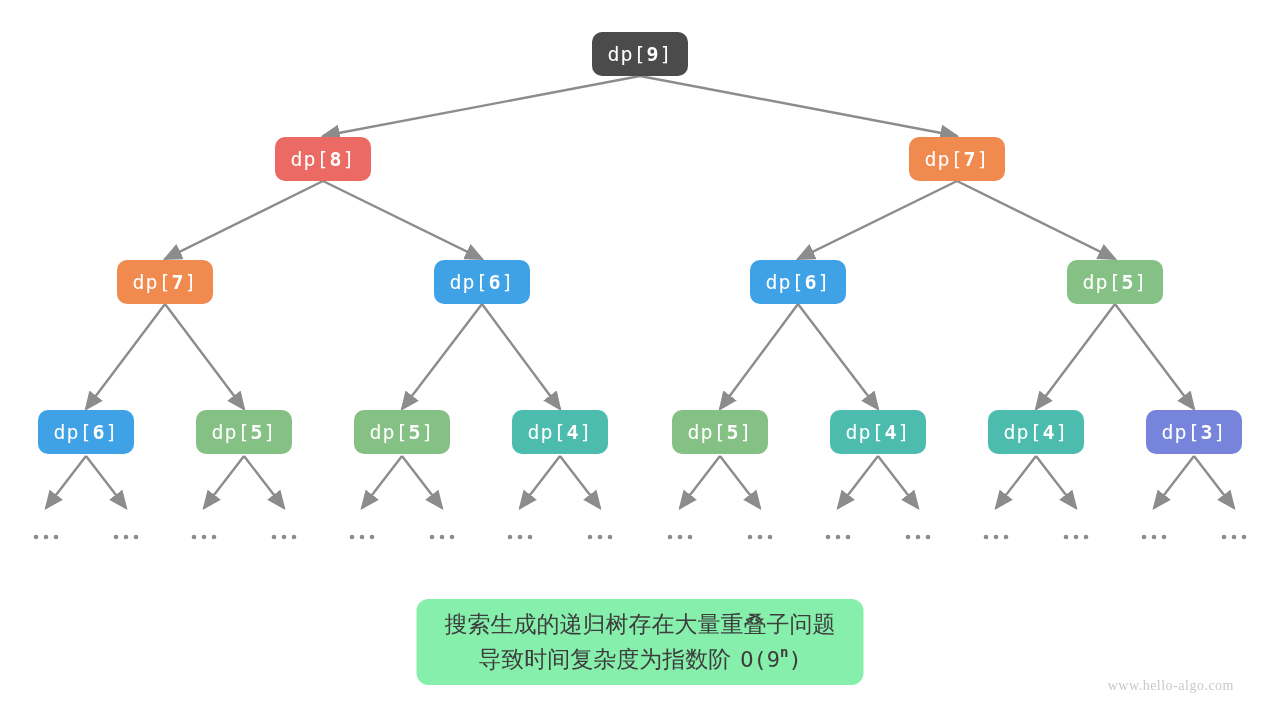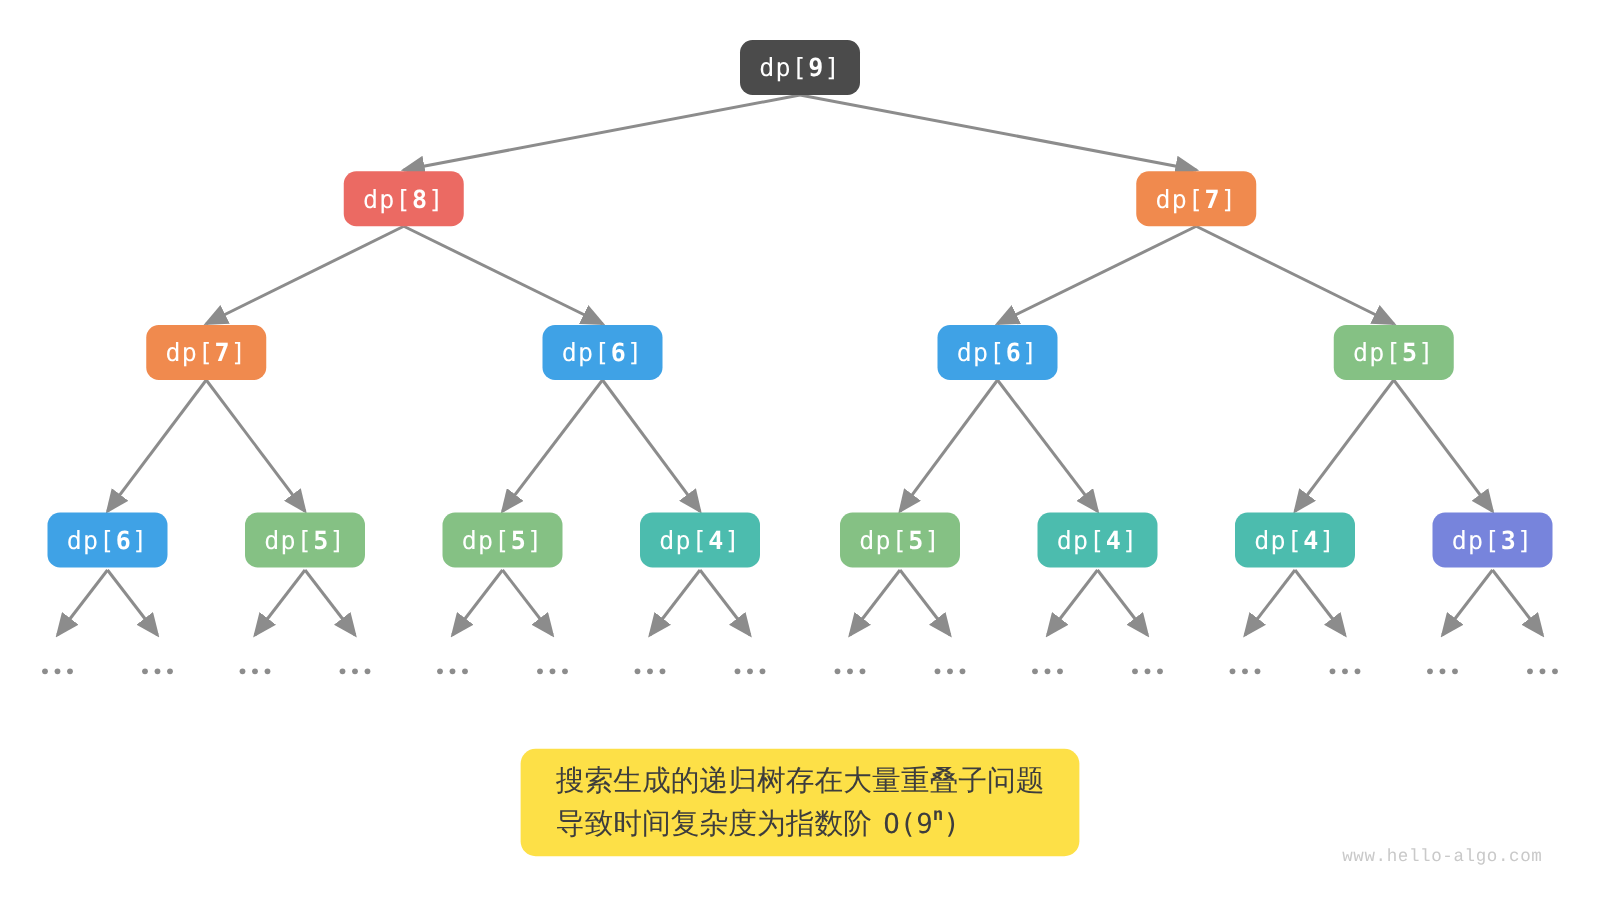--- a/index.html
+++ b/index.html
@@ -30,24 +30,24 @@
   .node b { font-weight: bold; }
 
   .edge { stroke: #8c8c8c; stroke-width: 2.4; }
   .dot  { fill: #8c8c8c; }
 
   .caption {
     position: absolute;
     top: 599px;
     left: 50%;
     transform: translateX(-50%);
-    background: #fde047;
+    background: #86efac;
     border-radius: 12px;
     padding: 10px 28px;
-    text-align: left;
+    text-align: center;
     color: #3d3d3d;
     font-size: 23px;
     line-height: 30px;
     white-space: nowrap;
   }
   .formula {
     font-family: "DejaVu Sans Mono", "Liberation Mono", monospace;
     font-size: 22px;
     margin-left: 9px;
   }
@@ -56,21 +56,21 @@
     font-size: 14px;
     position: relative;
     top: -2px;
   }
 
   .watermark {
     position: absolute;
     right: 46px;
     top: 678px;
     color: #c9c9c9;
-    font-family: Liberation Mono, monospace;
+    font-family: Liberation Serif, serif;
     font-size: 14px;
     letter-spacing: 0.5px;
   }
 </style>
 </head>
 <body>
 
 <div class="stage">
 
   <svg class="layer" width="1280" height="720" viewBox="0 0 1280 720">

